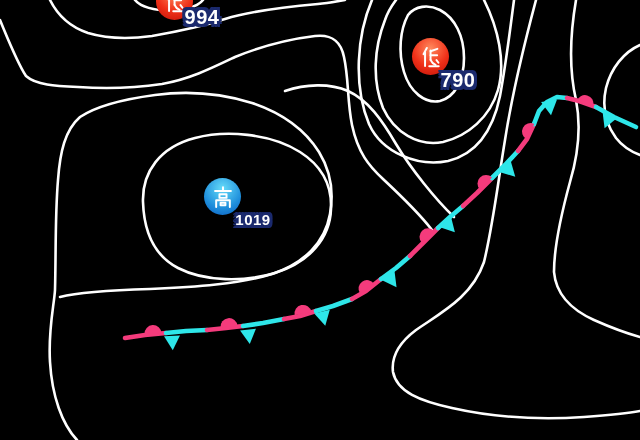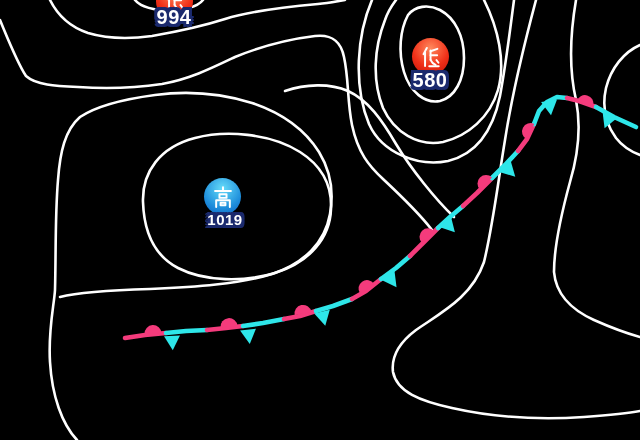--- a/index.html
+++ b/index.html
@@ -13,21 +13,21 @@
              display:flex;align-items:center;justify-content:center;}
   .badge-low{background:radial-gradient(circle at 50% 28%,#ff8a5e 0%,#f03018 55%,#c01208 100%);}
   .badge-high{background:radial-gradient(circle at 50% 28%,#66dcf9 0%,#1f8fdc 60%,#0a5cc0 100%);}
   .glyph{display:block;}
   .glyph path{fill:none;stroke:#fff;stroke-width:1.8;stroke-linecap:round;stroke-linejoin:round;}
   .sys-value{position:absolute;transform:translate(-50%,-50%);color:#fff;font-weight:700;
              font-size:20px;letter-spacing:0.5px;white-space:nowrap;
              text-shadow:-3px -3px 0 #1b2a6e,-3px 0 0 #1b2a6e,-3px 3px 0 #1b2a6e,
                           0 -3px 0 #1b2a6e,0 3px 0 #1b2a6e,
                           3px -3px 0 #1b2a6e,3px 0 0 #1b2a6e,3px 3px 0 #1b2a6e,
-                         -2px -2px 0 #1b2a6e,2px -2px 0 #1b2a6e,-2px 2px 0 #1b2a6e,2px 2px 0 #1b2a6e;}
+                         -2px -2px 0 #1b2a6e,2px -2px 0 #1b2a6e,-2px 2px 0 #1b2a6e,2px 2px 0 #1b2a6e;margin-left:28px;}
   #b994{left:156px;top:-17px;}  #v994{left:174px;top:17px;}
   #b990{left:412px;top:38px;}   #v990{left:430px;top:80px;}
   #b1019{left:204px;top:178px;} #v1019{left:225px;top:219px;font-size:15px;}
 </style>
 </head>
 <body>
 
 <div class="stage">
 
   <svg class="maplayer" width="640" height="440" viewBox="0 0 640 440">
@@ -103,21 +103,21 @@
         <path d="M6.2 1.8 L3.2 7.4"></path>
           <path d="M4.6 5.8 V18.2"></path>
         <path d="M15.8 2.6 L9.6 4.8"></path>
           <path d="M9.6 4 V12.6"></path>
         <path d="M9.6 8.4 H15.6"></path>
         <path d="M9.6 12.6 C10.4 14.6 12 16.2 14.2 17.2"></path>
         <path d="M15 12.8 L16.8 15.2"></path>
           <path d="M8.4 18.4 H17"></path>
       </svg>
     </div>
-    <div class="sys-value" id="v990">580</div>
+    <div class="sys-value" id="v990">790</div>
   </div>
 
   <div>
     <div class="sys-badge badge-high" id="b1019">
       <svg class="glyph" width="22" height="22" viewBox="0 0 20 20" role="img" aria-label="高">
         <path d="M10 1.2 V4"></path>
           <path d="M2.8 4.6 H17.2"></path>
         <path d="M6.8 7.6 H13.2 V10.8 H6.8 Z"></path>
         <path d="M3.8 19 V13 H16.2 V19"></path>
         <path d="M7.8 15.2 H12.2 V17.6 H7.8 Z"></path>

